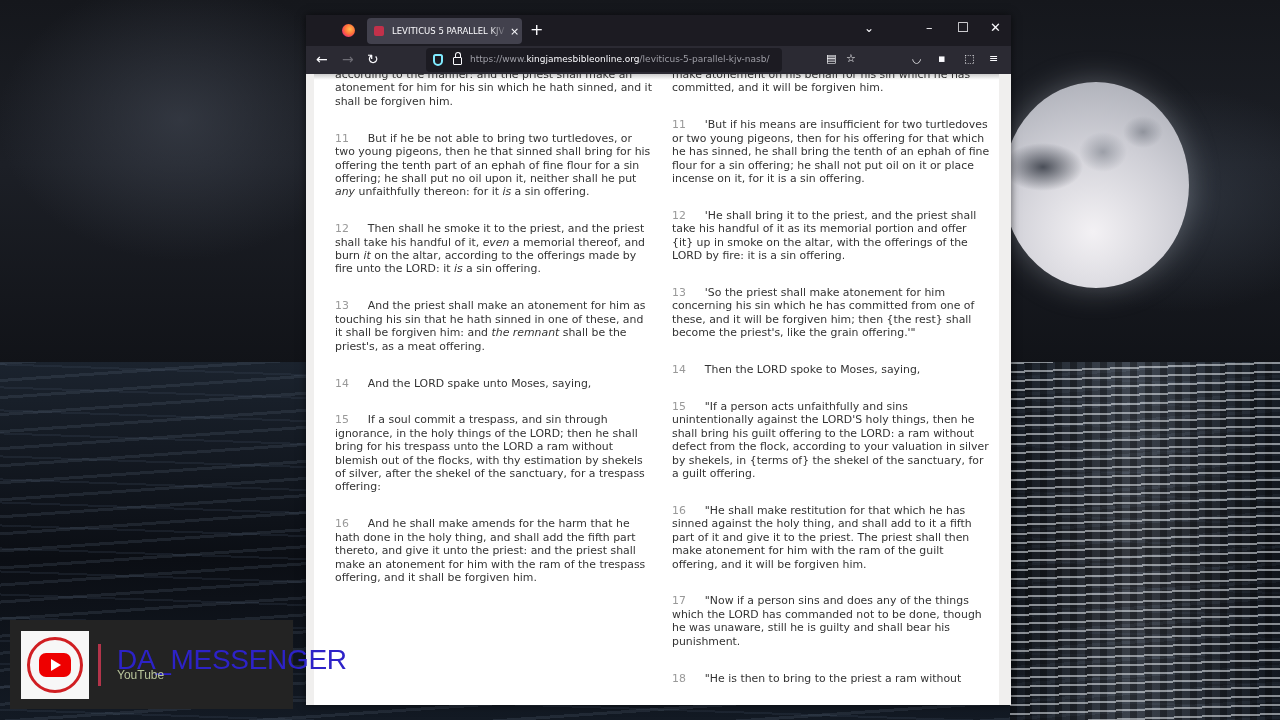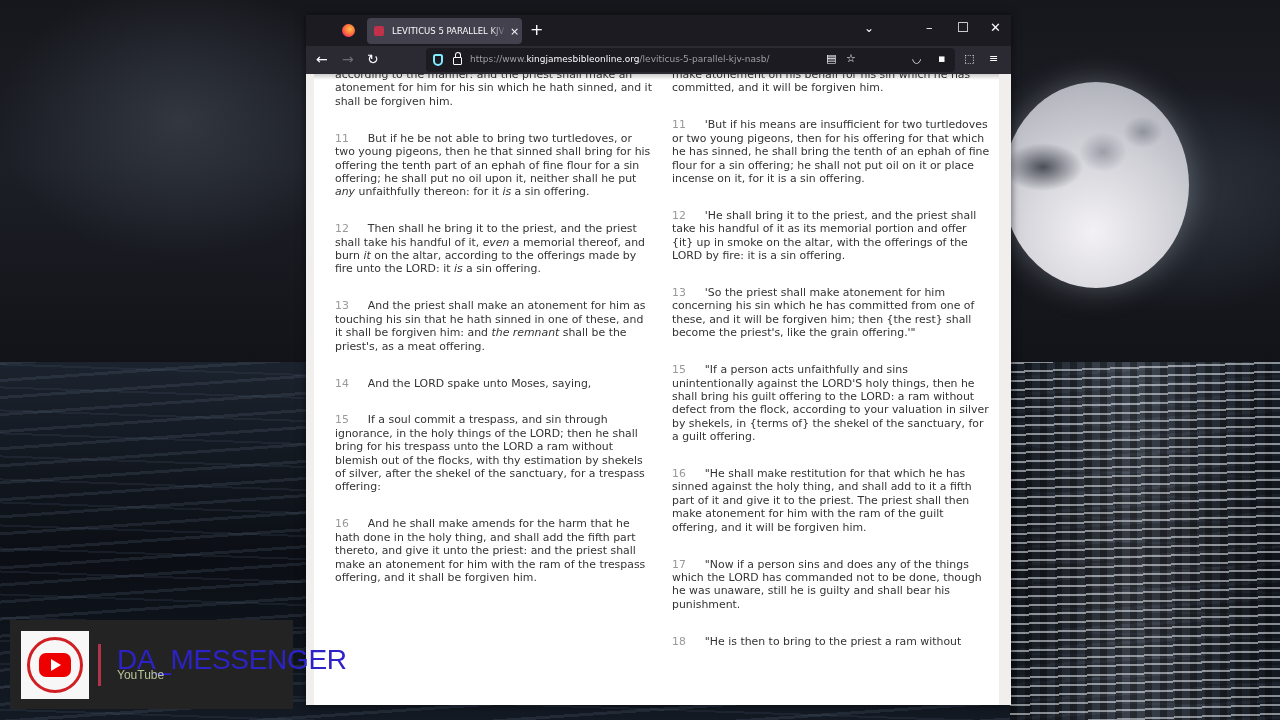--- a/index.html
+++ b/index.html
@@ -79,21 +79,21 @@
   .tab-list { position: absolute; left: 558px; top: 6px; color: #fbfbfe; font-size: 12px; }
   .win-ctrl { position: absolute; top: 5px; color: #fbfbfe; font-size: 13px; }
 
   .navbar {
     position: absolute; left: 0; top: 31px; width: 705px; height: 28px;
     background: #2b2a33;
   }
   .nav-btn { position: absolute; top: 5px; color: #fbfbfe; font-size: 14px; }
   .nav-btn.disabled { color: #6e6d75; }
   .urlbar {
-    position: absolute; left: 120px; top: 2px; width: 529px; height: 24px;
+    position: absolute; left: 120px; top: 2px; width: 356px; height: 24px;
     background: #1c1b22; border-radius: 4px;
   }
   .shield {
     position: absolute; left: 7px; top: 6px; width: 10px; height: 12px;
     border: 2px solid #80ebff; border-radius: 3px 3px 6px 6px;
   }
   .lock {
     position: absolute; left: 27px; top: 9px; width: 9px; height: 8px;
     border: 1.5px solid #fbfbfe; border-radius: 1px;
   }
@@ -205,31 +205,32 @@
     <span class="tool-icon" style="left:632px">▪</span>
     <span class="tool-icon" style="left:658px">⬚</span>
     <span class="tool-icon" style="left:683px">≡</span>
   </div>
 
   <div class="viewport">
     <div class="page">
       <div class="col left" id="kjv-col">
           <div class="verse"><span>according to the manner: and the priest shall make an atonement for him for his sin which he hath sinned, and it shall be forgiven him.</span></div>
           <div class="verse"><span class="vnum">11</span><span>But if he be not able to bring two turtledoves, or two young pigeons, then he that sinned shall bring for his offering the tenth part of an ephah of fine flour for a sin offering; he shall put no oil upon it, neither shall he put </span><i>any</i><span> unfaithfully thereon: for it </span><i>is</i><span> a sin offering.</span></div>
-          <div class="verse"><span class="vnum">12</span><span>Then shall he bring it to the priest, and the priest shall take his handful of it, </span><i>even</i><span> a memorial thereof, and burn </span><i>it</i><span> on the altar, according to the offerings made by fire unto the LORD: it </span><i>is</i><span> a sin offering.</span></div>
+          <div class="verse"><span class="vnum">12</span><span>Then shall he smoke it to the priest, and the priest shall take his handful of it, </span><i>even</i><span> a memorial thereof, and burn </span><i>it</i><span> on the altar, according to the offerings made by fire unto the LORD: it </span><i>is</i><span> a sin offering.</span></div>
           <div class="verse"><span class="vnum">13</span><span>And the priest shall make an atonement for him as touching his sin that he hath sinned in one of these, and it shall be forgiven him: and </span><i>the remnant</i><span> shall be the priest's, as a meat offering.</span></div>
           <div class="verse"><span class="vnum">14</span><span>And the LORD spake unto Moses, saying,</span></div>
           <div class="verse"><span class="vnum">15</span><span>If a soul commit a trespass, and sin through ignorance, in the holy things of the LORD; then he shall bring for his trespass unto the LORD a ram without blemish out of the flocks, with thy estimation by shekels of silver, after the shekel of the sanctuary, for a trespass offering:</span></div>
           <div class="verse"><span class="vnum">16</span><span>And he shall make amends for the harm that he hath done in the holy thing, and shall add the fifth part thereto, and give it unto the priest: and the priest shall make an atonement for him with the ram of the trespass offering, and it shall be forgiven him.</span></div>
         </div>
       <div class="col right" id="nasb-col">
           <div class="verse"><span>make atonement on his behalf for his sin which he has committed, and it will be forgiven him.</span></div>
           <div class="verse"><span class="vnum">11</span><span>'But if his means are insufficient for two turtledoves or two young pigeons, then for his offering for that which he has sinned, he shall bring the tenth of an ephah of fine flour for a sin offering; he shall not put oil on it or place incense on it, for it is a sin offering.</span></div>
           <div class="verse"><span class="vnum">12</span><span>'He shall bring it to the priest, and the priest shall take his handful of it as its memorial portion and offer {it} up in smoke on the altar, with the offerings of the LORD by fire: it is a sin offering.</span></div>
           <div class="verse"><span class="vnum">13</span><span>'So the priest shall make atonement for him concerning his sin which he has committed from one of these, and it will be forgiven him; then {the rest} shall become the priest's, like the grain offering.'"</span></div>
+          <div class="verse"><span class="vnum">14</span><span>Then the LORD spoke to Moses, saying,</span></div>
           <div class="verse"><span class="vnum">15</span><span>"If a person acts unfaithfully and sins unintentionally against the LORD'S holy things, then he shall bring his guilt offering to the LORD: a ram without defect from the flock, according to your valuation in silver by shekels, in {terms of} the shekel of the sanctuary, for a guilt offering.</span></div>
           <div class="verse"><span class="vnum">16</span><span>"He shall make restitution for that which he has sinned against the holy thing, and shall add to it a fifth part of it and give it to the priest. The priest shall then make atonement for him with the ram of the guilt offering, and it will be forgiven him.</span></div>
           <div class="verse"><span class="vnum">17</span><span>"Now if a person sins and does any of the things which the LORD has commanded not to be done, though he was unaware, still he is guilty and shall bear his punishment.</span></div>
           <div class="verse"><span class="vnum">18</span><span>"He is then to bring to the priest a ram without</span></div>
         </div>
       <div class="topfade"></div>
     </div>
     <div class="scroll-strip"></div>
   </div>
 </div>

